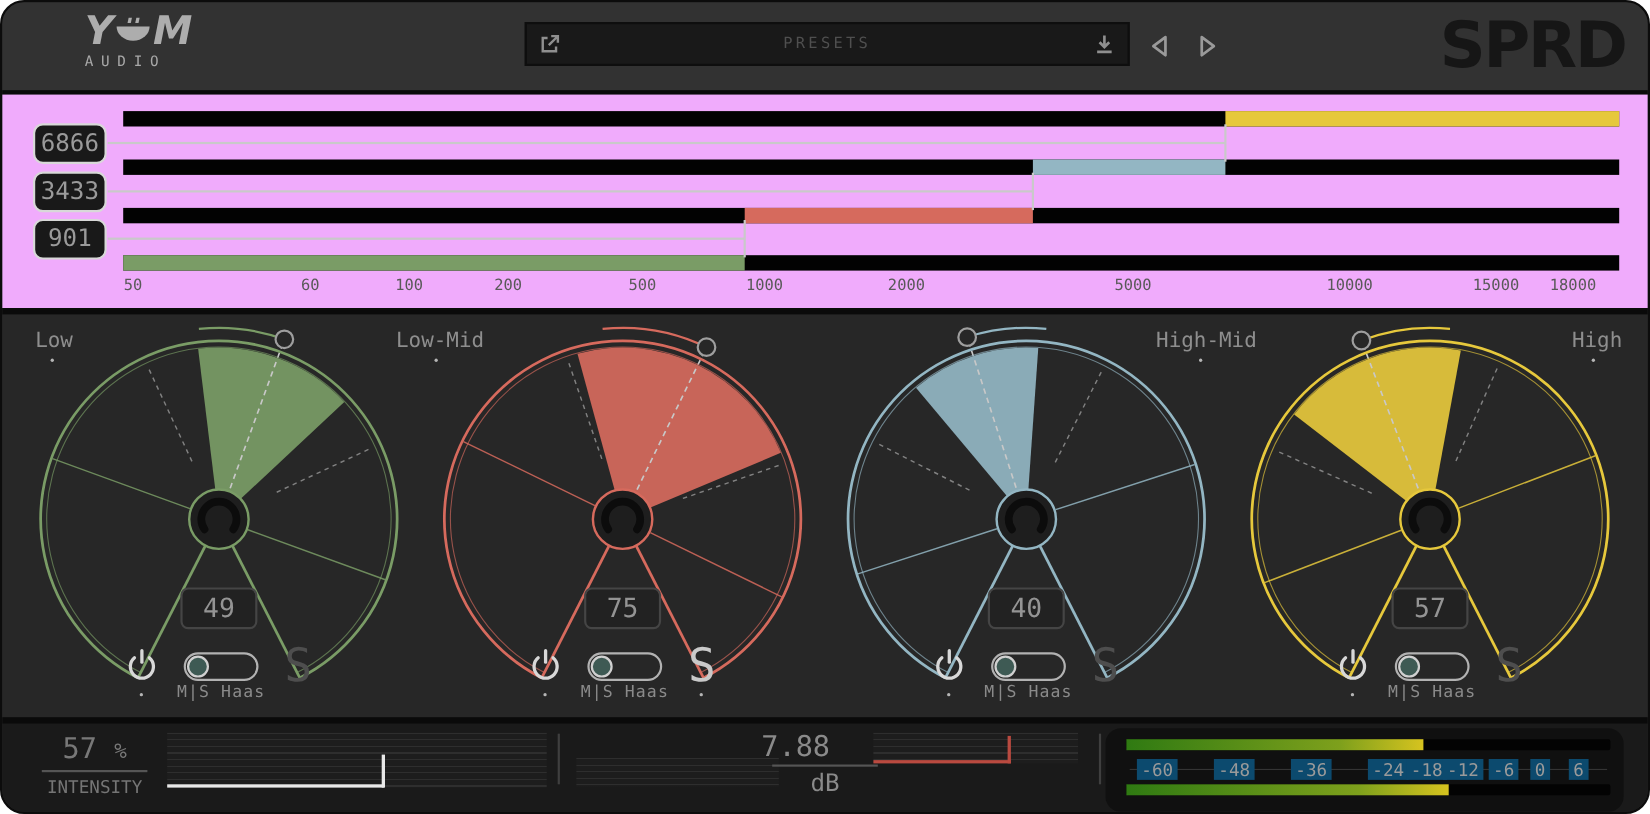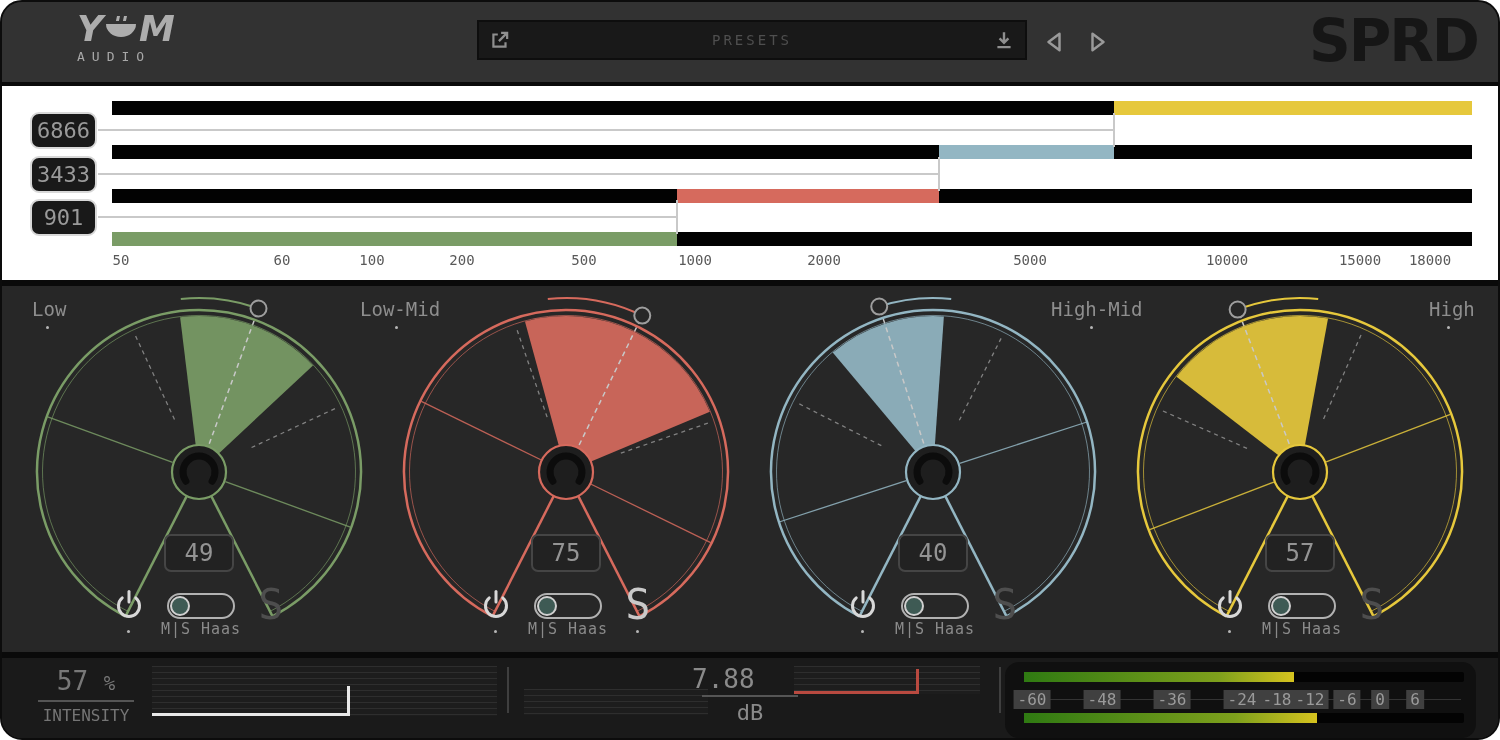--- a/index.html
+++ b/index.html
@@ -20,21 +20,21 @@
     border:2px solid #0e0e0e;border-radius:0;display:flex;align-items:center;
     justify-content:space-between;padding:0 10px;}
   .preset-label{color:#4f4f4f;font-size:14px;letter-spacing:3px;}
   .nav-arrow{top:26px;width:28px;height:28px;display:flex;align-items:center;justify-content:center;cursor:pointer;}
   .sprd{right:20px;top:6px;font-family:"DejaVu Sans",sans-serif;font-weight:800;
     font-size:58px;color:#161616;letter-spacing:-2px;line-height:66px;}
 
   .sep{left:0;width:100%;background:#0a0a0a;}
 
   
-  .freq{left:0;top:84px;width:100%;height:194px;background:#ffffff;}
+  .freq{left:0;top:84px;width:100%;height:194px;background:#f0abfc;}
   .track{left:110px;width:1360px;height:14px;background:#020202;}
   .seg{height:14px;}
   .xline{height:2px;background:#c9c9c9;}
   .xtick{width:2px;background:#c9c9c9;}
   .xbox{left:28px;width:67px;height:37px;border:2px solid #d8d8d8;border-radius:9px;
     background:#191919;color:#9a9a9a;font-size:22px;display:flex;align-items:center;
     justify-content:center;}
   .ftick{top:166px;color:#595959;font-size:14px;transform:translateX(-50%);}
 
   
@@ -65,21 +65,21 @@
   .stripes{background:repeating-linear-gradient(to bottom,#2e2e2e 0 1px,#1d1d1d 1px 6px);}
   .white-baseline{height:3px;background:#e8e8e8;}
   .white-tick{width:3px;background:#e8e8e8;}
   .db-num{left:690px;top:6px;width:116px;text-align:left;color:#8a8a8a;font-size:26px;}
   .db-label{left:690px;top:42px;width:116px;text-align:center;color:#8a8a8a;font-size:22px;}
   .meter-panel{left:1003px;top:4px;width:471px;height:76px;background:#101010;border-radius:14px;}
   .meter-track{left:19px;width:440px;height:10px;background:#030303;border-radius:2px;}
   .meter-fill{height:10px;background:linear-gradient(90deg,#2f7a12,#7ea01c 72%,#d6c31f);}
   .meter-scale-line{left:22px;top:37px;width:434px;height:1px;background:#343434;}
   .meter-label{top:28px;transform:translateX(-50%);font-size:16px;color:#9a9a9a;
-    background:#404040;padding:0 4px;}
+    background:#0c4a6e;padding:0 4px;margin-left:20px;}
 </style>
 </head>
 <body>
 
 <div class="window">
 
   <div class="abs topbar">
     <div class="abs brand">
       <div class="brand-row">
         <span id="brandY">Y</span>

